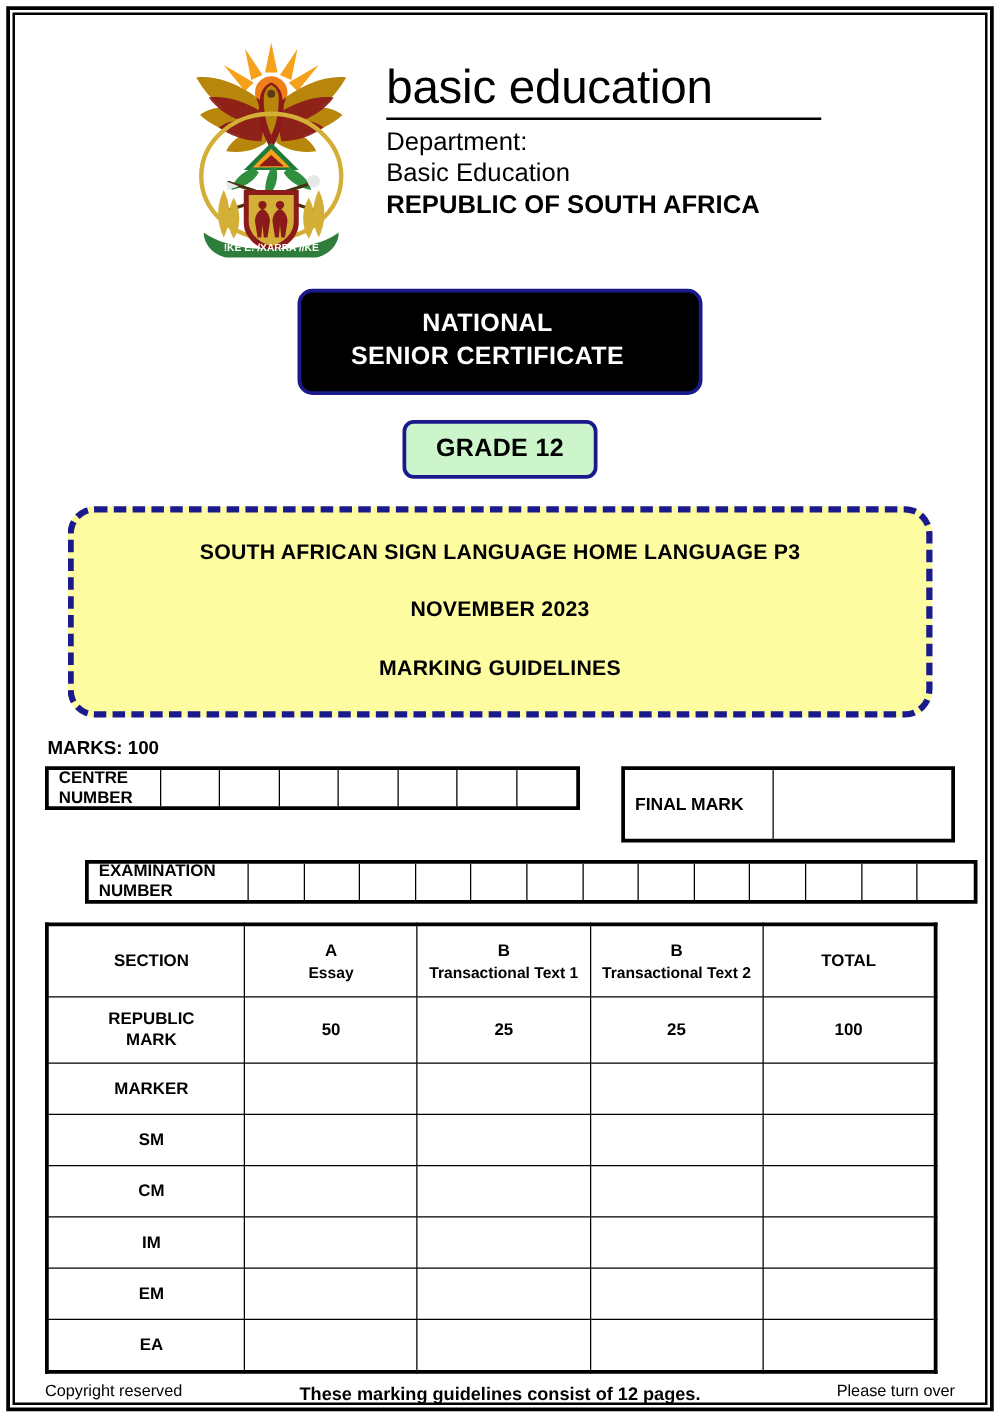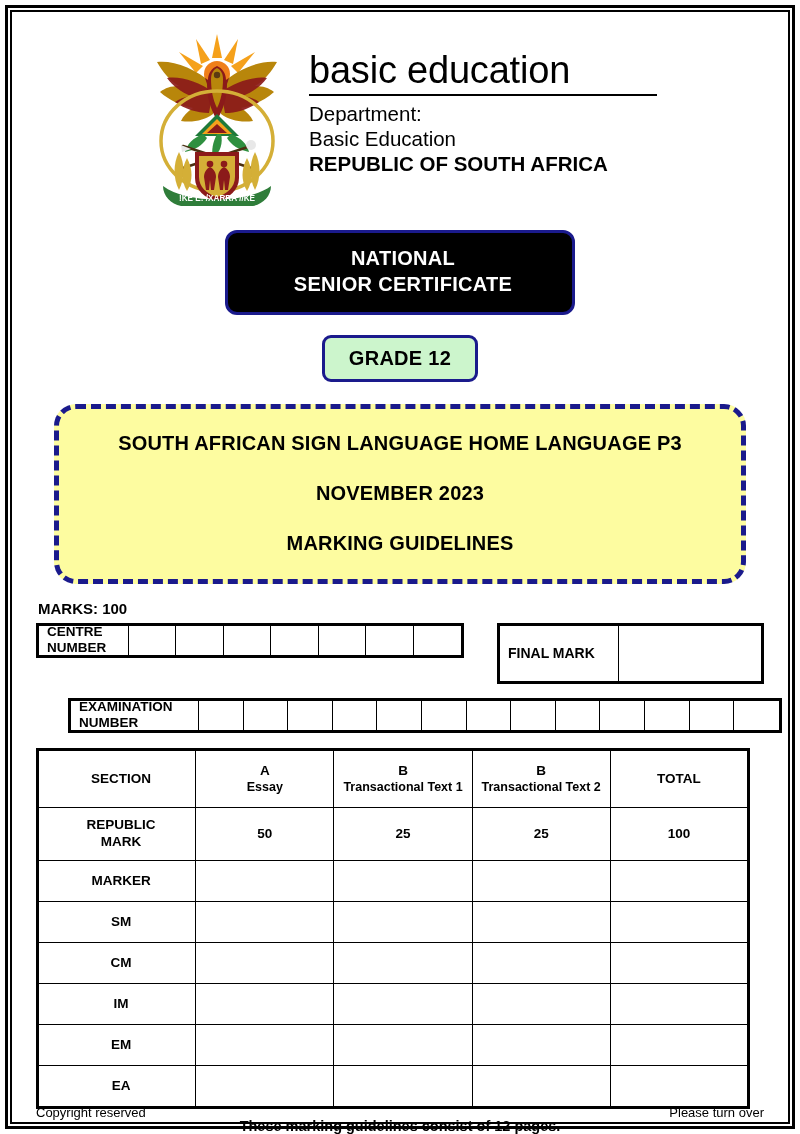--- a/index.html
+++ b/index.html
@@ -82,21 +82,21 @@
 
   
   .badge-row { text-align: center; }
   .nsc-box {
     display: inline-block;
     margin-top: 18px;
     background: #000000;
     color: #ffffff;
     border: 3px solid #1a1a8c;
     border-radius: 12px;
-    padding: 12px 60px 14px 66px;
+    padding: 12px 60px 14px 40px;
     font-size: 20px;
     font-weight: 700;
     line-height: 1.32;
     letter-spacing: 0.3px;
   }
   .grade-box {
     display: inline-block;
     margin-top: 20px;
     background: #ccf5cc;
     color: #000000;
@@ -111,21 +111,21 @@
   
   .paper-box {
     margin: 22px 18px 0 18px;
     background: #fdfca0;
     border: 5px dashed #1a1a8c;
     border-radius: 22px;
     padding: 22px 10px 24px 10px;
     text-align: center;
   }
   .paper-line {
-    font-size: 20px;
+    font-size: 17px;
     font-weight: 700;
     letter-spacing: 0.2px;
     line-height: 1.2;
   }
   .paper-line + .paper-line { margin-top: 26px; }
 
   
   .marks-label {
     margin-top: 16px;
     font-size: 15px;

